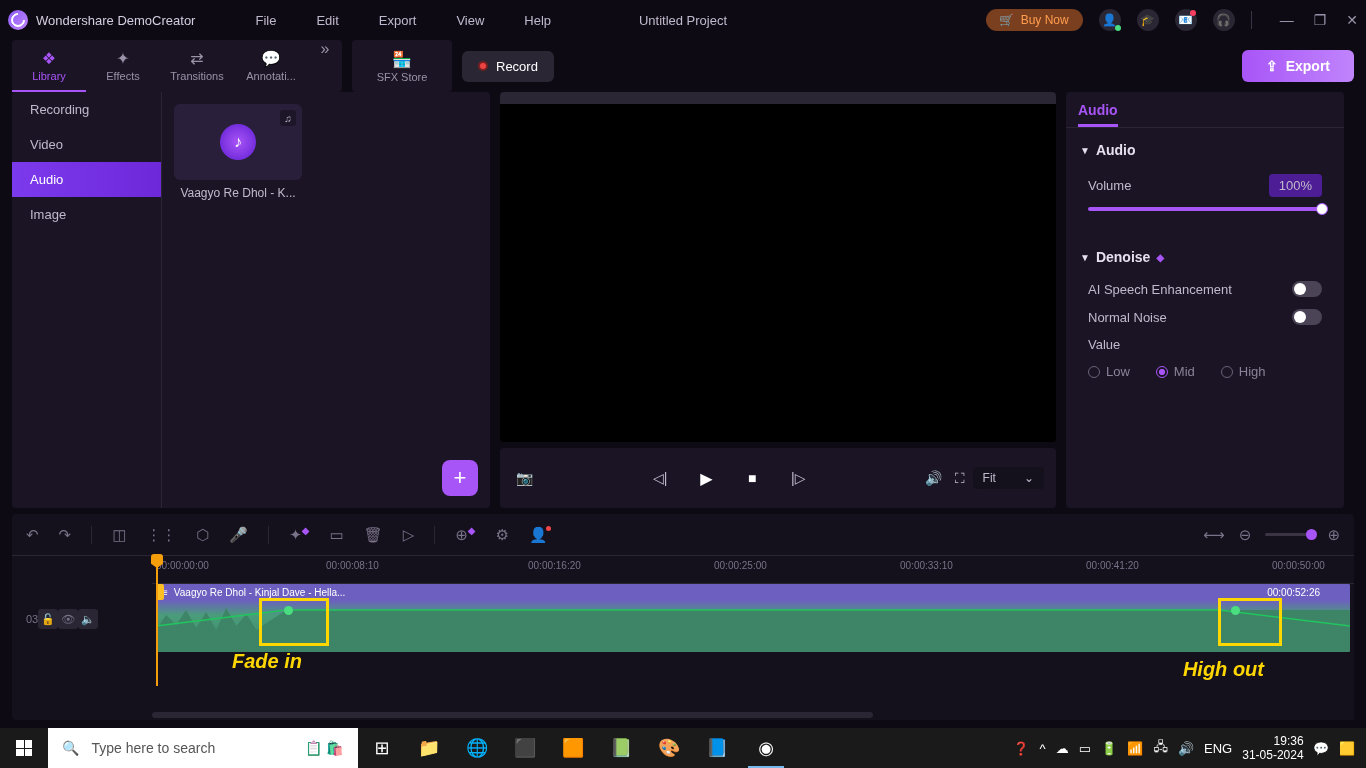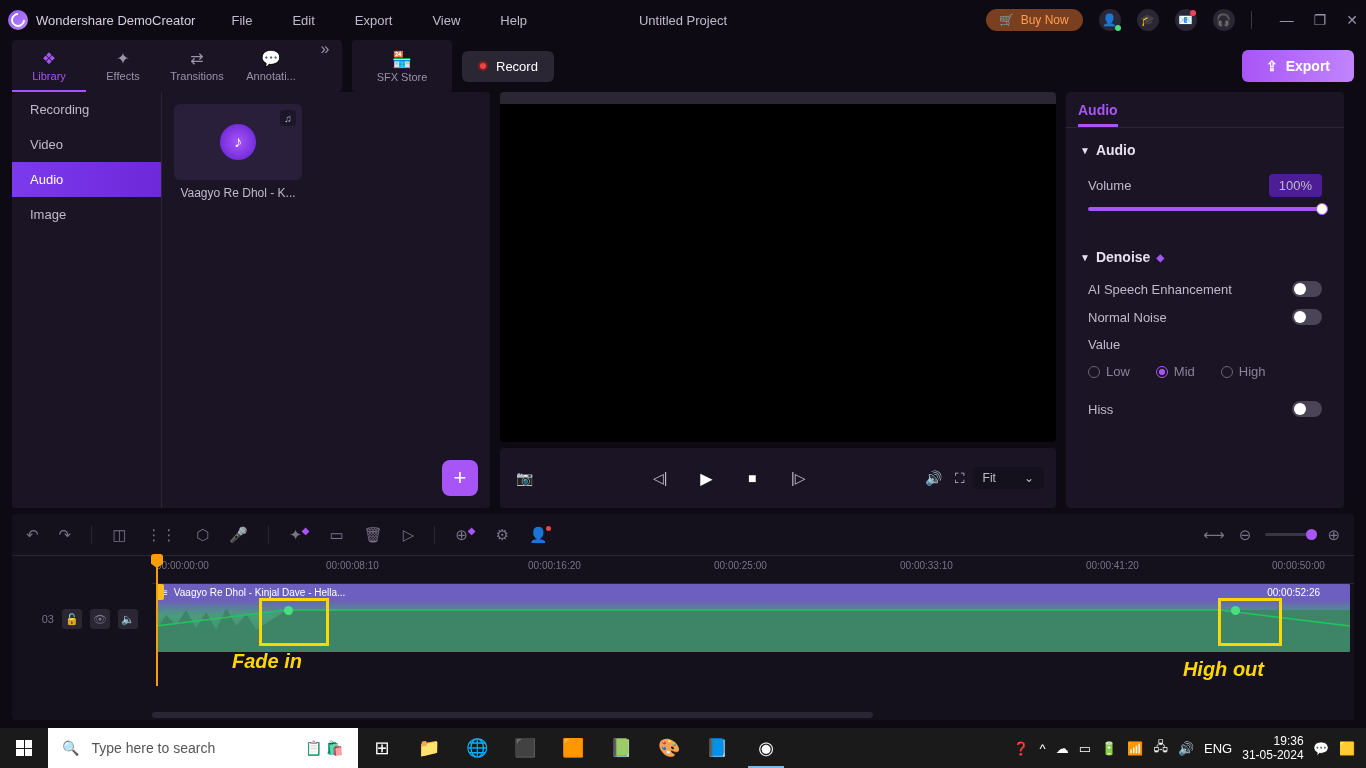--- a/index.html
+++ b/index.html
@@ -2,21 +2,21 @@
 <html><head>
 <meta charset="utf-8">
 <style>
 * { margin: 0; padding: 0; box-sizing: border-box; font-family: -apple-system, BlinkMacSystemFont, "Segoe UI", sans-serif; user-select: none; }
 body { background: #0d0a14; color: #c0b8cc; width: 1366px; height: 768px; overflow: hidden; position: relative; }
 
 
 .titlebar { height: 40px; display: flex; align-items: center; padding: 0 8px; font-size: 13px; }
 .app-logo { width: 20px; height: 20px; background: linear-gradient(135deg,#8b5cf6,#c084fc); border-radius: 50%; margin-right: 8px; display: flex; align-items: center; justify-content: center; }
 .app-logo::before { content: ""; width: 10px; height: 10px; border: 2px solid #fff; border-radius: 50%; border-top-color: transparent; transform: rotate(45deg); }
-.app-name { color: #d6cee0; margin-right: 36px; }
+.app-name { color: #d6cee0; margin-right: 60px; }
 .menu { display: flex; gap: 40px; color: #c0b8cc; }
 .menu-item { cursor: pointer; }
 .proj-title { position: absolute; left: 50%; transform: translateX(-50%); color: #c0b8cc; }
 .title-right { margin-left: auto; display: flex; align-items: center; gap: 16px; }
 .buy-now { background: #7a3f1f; border-radius: 14px; padding: 4px 14px; color: #ff9e4f; display: flex; align-items: center; gap: 6px; font-size: 12px; cursor: pointer; }
 .title-icon { width: 22px; height: 22px; border-radius: 50%; background: #2a2633; display: flex; align-items: center; justify-content: center; color: #9a92a8; font-size: 12px; cursor: pointer; position: relative; }
 .title-icon.dot::after { content: ""; position: absolute; bottom: 0; right: 0; width: 6px; height: 6px; background: #4ade80; border-radius: 50%; }
 .title-icon.reddot::after { content:""; position:absolute; top:1px; right:1px; width:6px; height:6px; background:#f43f5e; border-radius:50%; }
 .win-controls { display: flex; gap: 20px; margin-left: 12px; color: #9a92a8; }
 .win-btn { cursor: pointer; font-size: 14px; }
@@ -99,21 +99,21 @@
 .zoom-track { width:48px; height:3px; background:#3a3444; border-radius:2px; position:relative; }
 .zoom-knob { position:absolute; right:-4px; top:-4px; width:11px; height:11px; background:#a855f7; border-radius:50%; }
 
 .tl-ruler { height:28px; position:relative; background:#14101c; margin-left:140px; border-bottom:1px solid #2a2633; }
 .ruler-mark { position:absolute; top:4px; font-size:10px; color:#7a7288; }
 .playhead { position:absolute; left:4px; top:0; width:2px; height:130px; background:#f59e0b; z-index:5; }
 .playhead::before { content:""; position:absolute; top:-2px; left:-5px; width:12px; height:14px; background:#f59e0b; border-radius:3px 3px 0 0; clip-path: polygon(0 0,100% 0,100% 70%,50% 100%,0 70%); }
 
 .tl-tracks { flex:1; position:relative; overflow:hidden; }
 .track-row { height:70px; display:flex; }
-.track-head { width:140px; display:flex; align-items:center; gap:8px; padding:0 14px; font-size:11px; color:#7a7288;justify-content:flex-end; }
+.track-head { width:140px; display:flex; align-items:center; padding:0 14px; font-size:11px; color:#7a7288; }
 .track-head-icon { width:20px; height:20px; background:#2a2633; border-radius:3px; display:flex; align-items:center; justify-content:center; font-size:11px; cursor:pointer; }
 .track-content { flex:1; position:relative; background:#14101c; }
 .clip { position:absolute; left:4px; right:4px; top:0; height:68px; background:#8b7dd8; border-radius:2px; overflow:hidden; }
 .clip-header { height:16px; background:#6d5fc0; display:flex; align-items:center; padding:0 30px 0 6px; font-size:10px; color:#fff; gap:6px; }
 .clip-header .dur { margin-left:auto; }
 .clip-wave { height:52px; background:linear-gradient(to bottom,#6d5fc0 0%,#4a9d7a 30%,#3d8566 100%); position:relative; }
 .wave-svg { position:absolute; inset:0; }
 .fade-box { position:absolute; border:3px solid #ffd700; z-index:6; }
 .fade-dot { position:absolute; width:9px; height:9px; background:#4ade80; border-radius:50%; }
 .fade-label { position:absolute; color:#ffd700; font-size:20px; font-weight:700;font-style:italic; }
@@ -285,24 +285,20 @@
             <span>Low</span>
           </div>
         <div class="radio">
             <span class="radio-dot on"></span>
             <span>Mid</span>
           </div>
         <div class="radio">
             <span class="radio-dot"></span>
             <span>High</span>
           </div>
-      </div>
-      <div class="prop-row" style="margin-top:10px">
-        <span class="prop-label">Hiss</span>
-        <span class="toggle"></span>
       </div>
     </div>
   </div>
 </div>
 
 <div class="timeline">
   <div class="tl-toolbar">
     <span class="tl-tool">↶</span>
     <span class="tl-tool">↷</span>
     <span class="tl-sep"></span>

